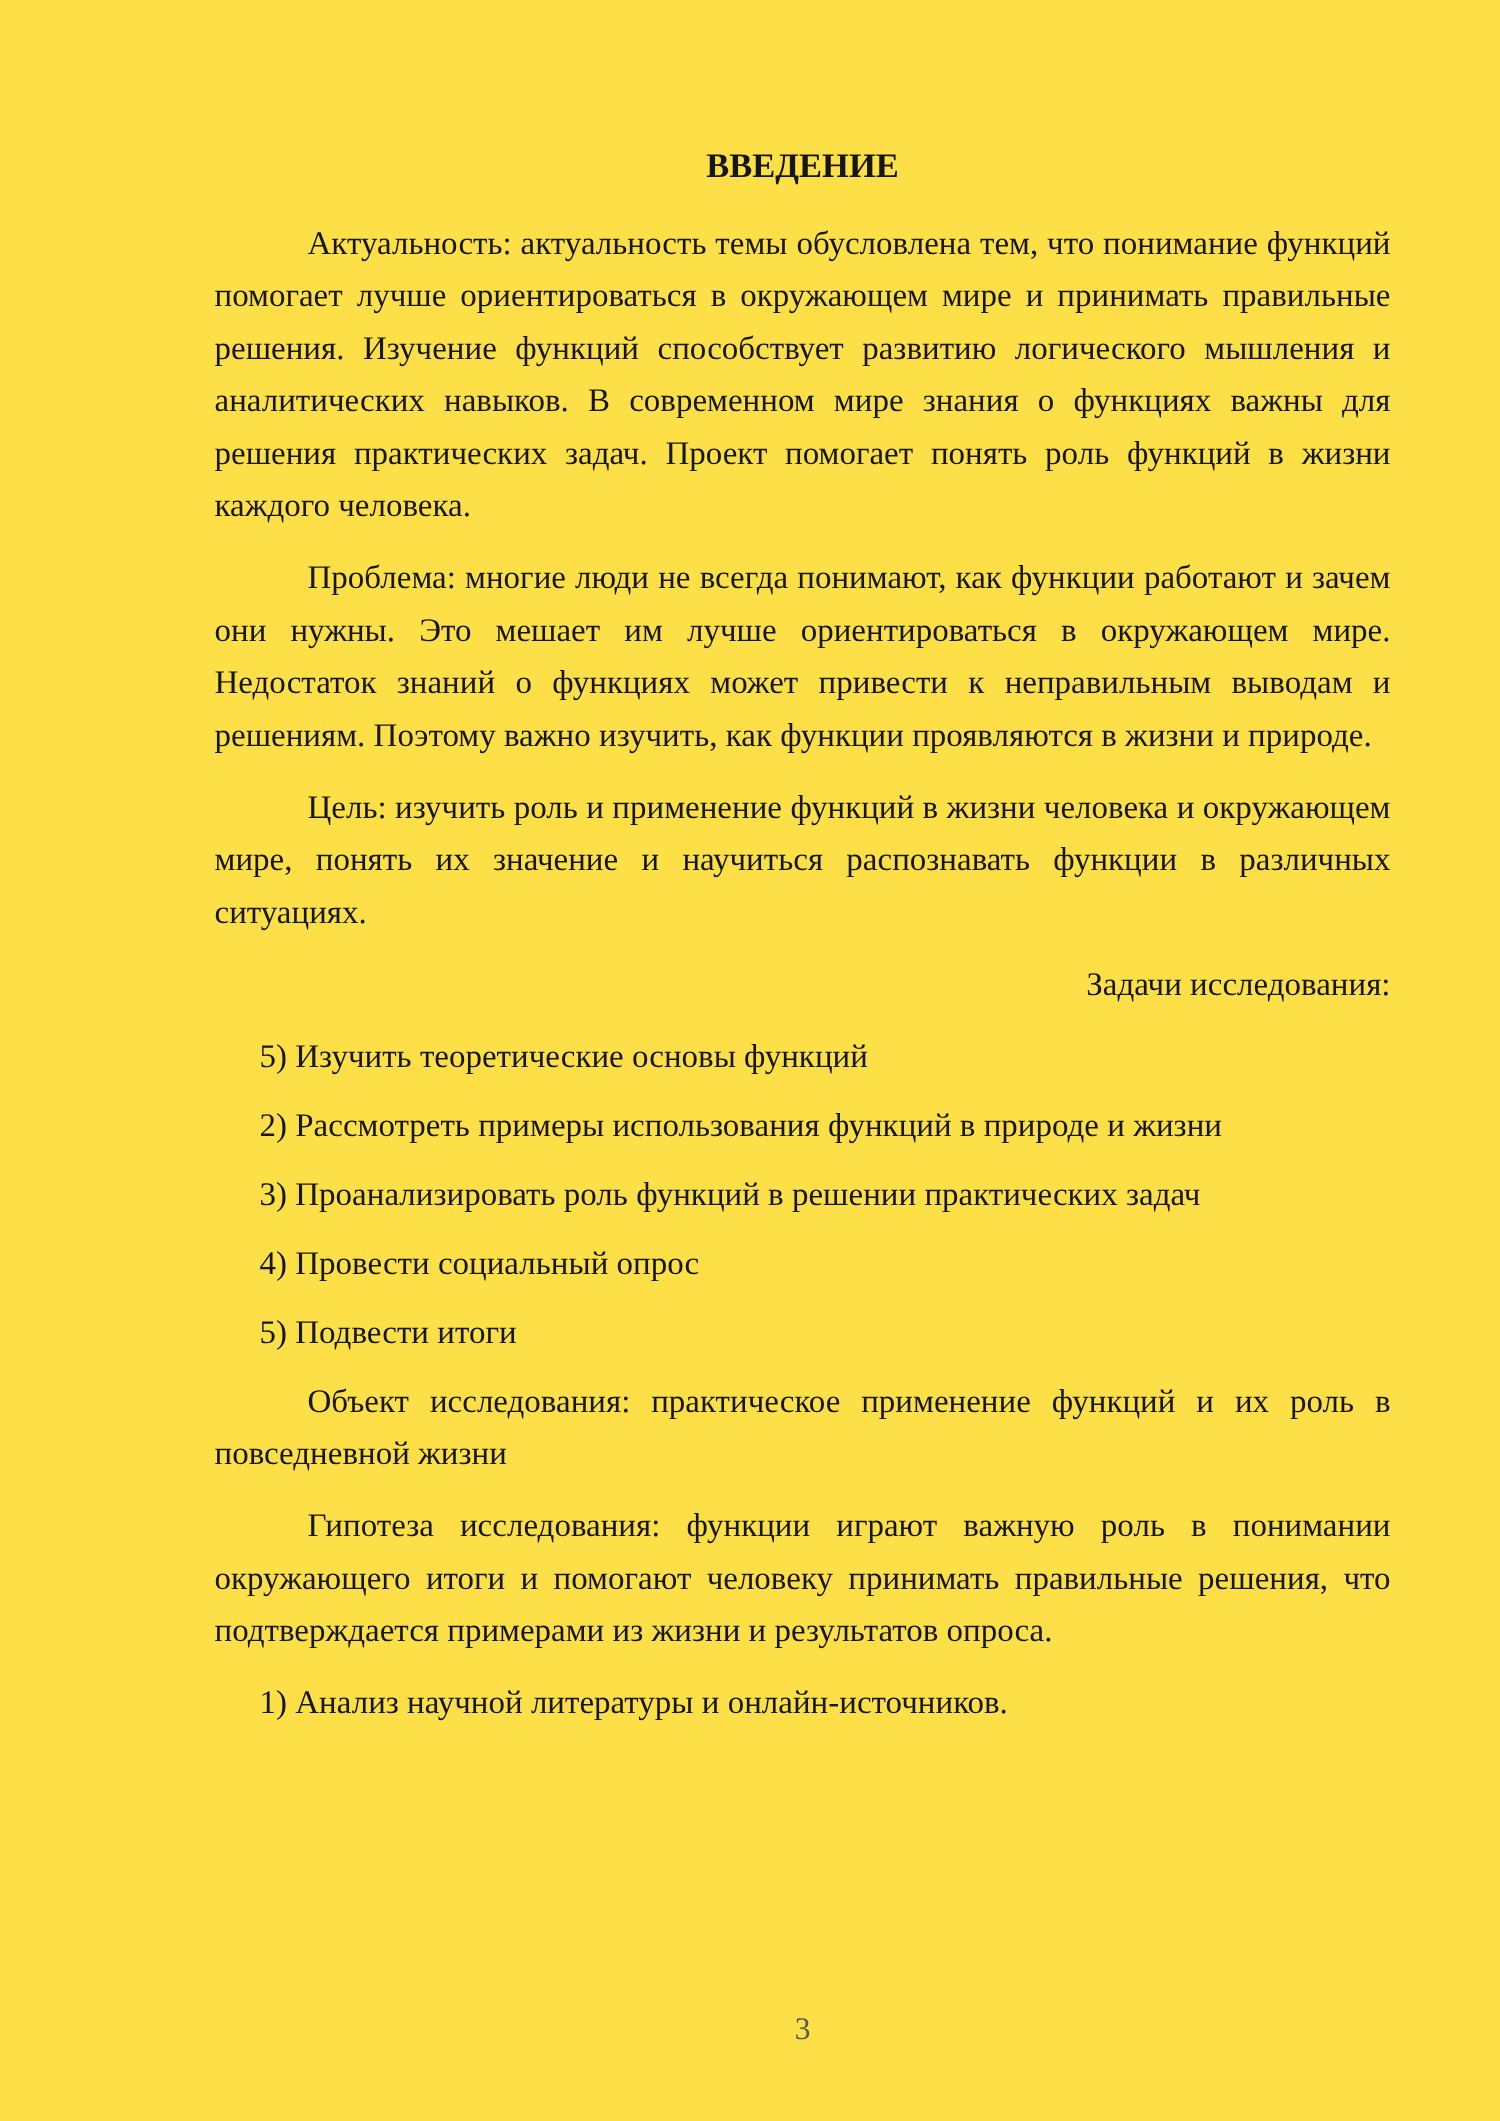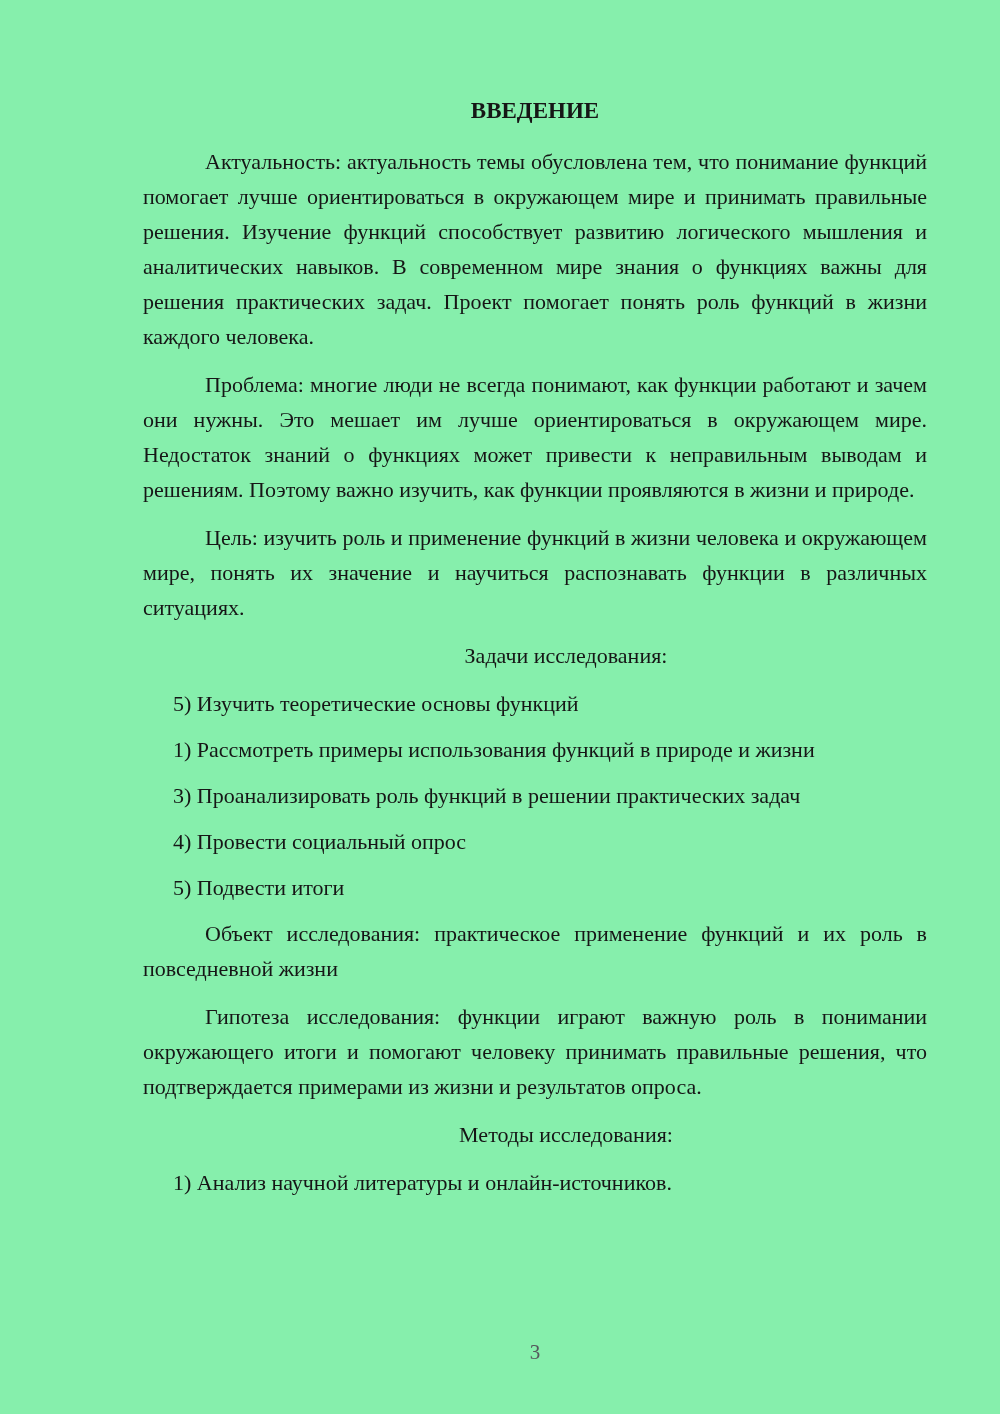--- a/index.html
+++ b/index.html
@@ -5,21 +5,21 @@
   html, body {
     margin: 0;
     padding: 0;
     background: #ffffff;
   }
   .page {
     position: relative;
     width: 1000px;
     height: 1414px;
     margin: 0 auto;
-    background: #86efac;
+    background: #fde047;
     box-sizing: border-box;
     padding: 93px 73px 0 143px;
     font-family: "Liberation Serif", "DejaVu Serif", serif;
     font-size: 22px;
     line-height: 35px;
     color: #161616;
   }
   .heading {
     font-size: 23px;
     font-weight: bold;
@@ -28,21 +28,21 @@
   }
   .para {
     margin: 0 0 13px 0;
     text-indent: 62px;
     text-align: justify;
     text-align-last: left;
   }
   .label-para {
     margin: 0 0 13px 0;
     text-indent: 62px;
-    text-align: center;
+    text-align: right;
   }
   .list-item {
     margin: 0 0 11px 0;
     padding-left: 30px;
     text-align: left;
   }
   .page-number {
     position: absolute;
     bottom: 44px;
     left: 143px;
@@ -61,29 +61,28 @@
 
   <p class="para">Актуальность: актуальность темы обусловлена тем, что понимание функций помогает лучше ориентироваться в окружающем мире и принимать правильные решения. Изучение функций способствует развитию логического мышления и аналитических навыков. В современном мире знания о функциях важны для решения практических задач. Проект помогает понять роль функций в жизни каждого человека.</p>
 
   <p class="para">Проблема: многие люди не всегда понимают, как функции работают и зачем они нужны. Это мешает им лучше ориентироваться в окружающем мире. Недостаток знаний о функциях может привести к неправильным выводам и решениям. Поэтому важно изучить, как функции проявляются в жизни и природе.</p>
 
   <p class="para">Цель: изучить роль и применение функций в жизни человека и окружающем мире, понять их значение и научиться распознавать функции в различных ситуациях.</p>
 
   <p class="label-para">Задачи исследования:</p>
 
   <p class="list-item">5) Изучить теоретические основы функций</p>
-  <p class="list-item">1) Рассмотреть примеры использования функций в природе и жизни</p>
+  <p class="list-item">2) Рассмотреть примеры использования функций в природе и жизни</p>
   <p class="list-item">3) Проанализировать роль функций в решении практических задач</p>
   <p class="list-item">4) Провести социальный опрос</p>
   <p class="list-item">5) Подвести итоги</p>
 
   <p class="para">Объект исследования: практическое применение функций и их роль в повседневной жизни</p>
 
 
   <p class="para">Гипотеза исследования: функции играют важную роль в понимании окружающего итоги и помогают человеку принимать правильные решения, что подтверждается примерами из жизни и результатов опроса.</p>
 
-  <p class="label-para">Методы исследования:</p>
 
   <p class="list-item">1) Анализ научной литературы и онлайн-источников.</p>
 
   <div class="page-number">3</div>
 
 </div>
 
 </body></html>

